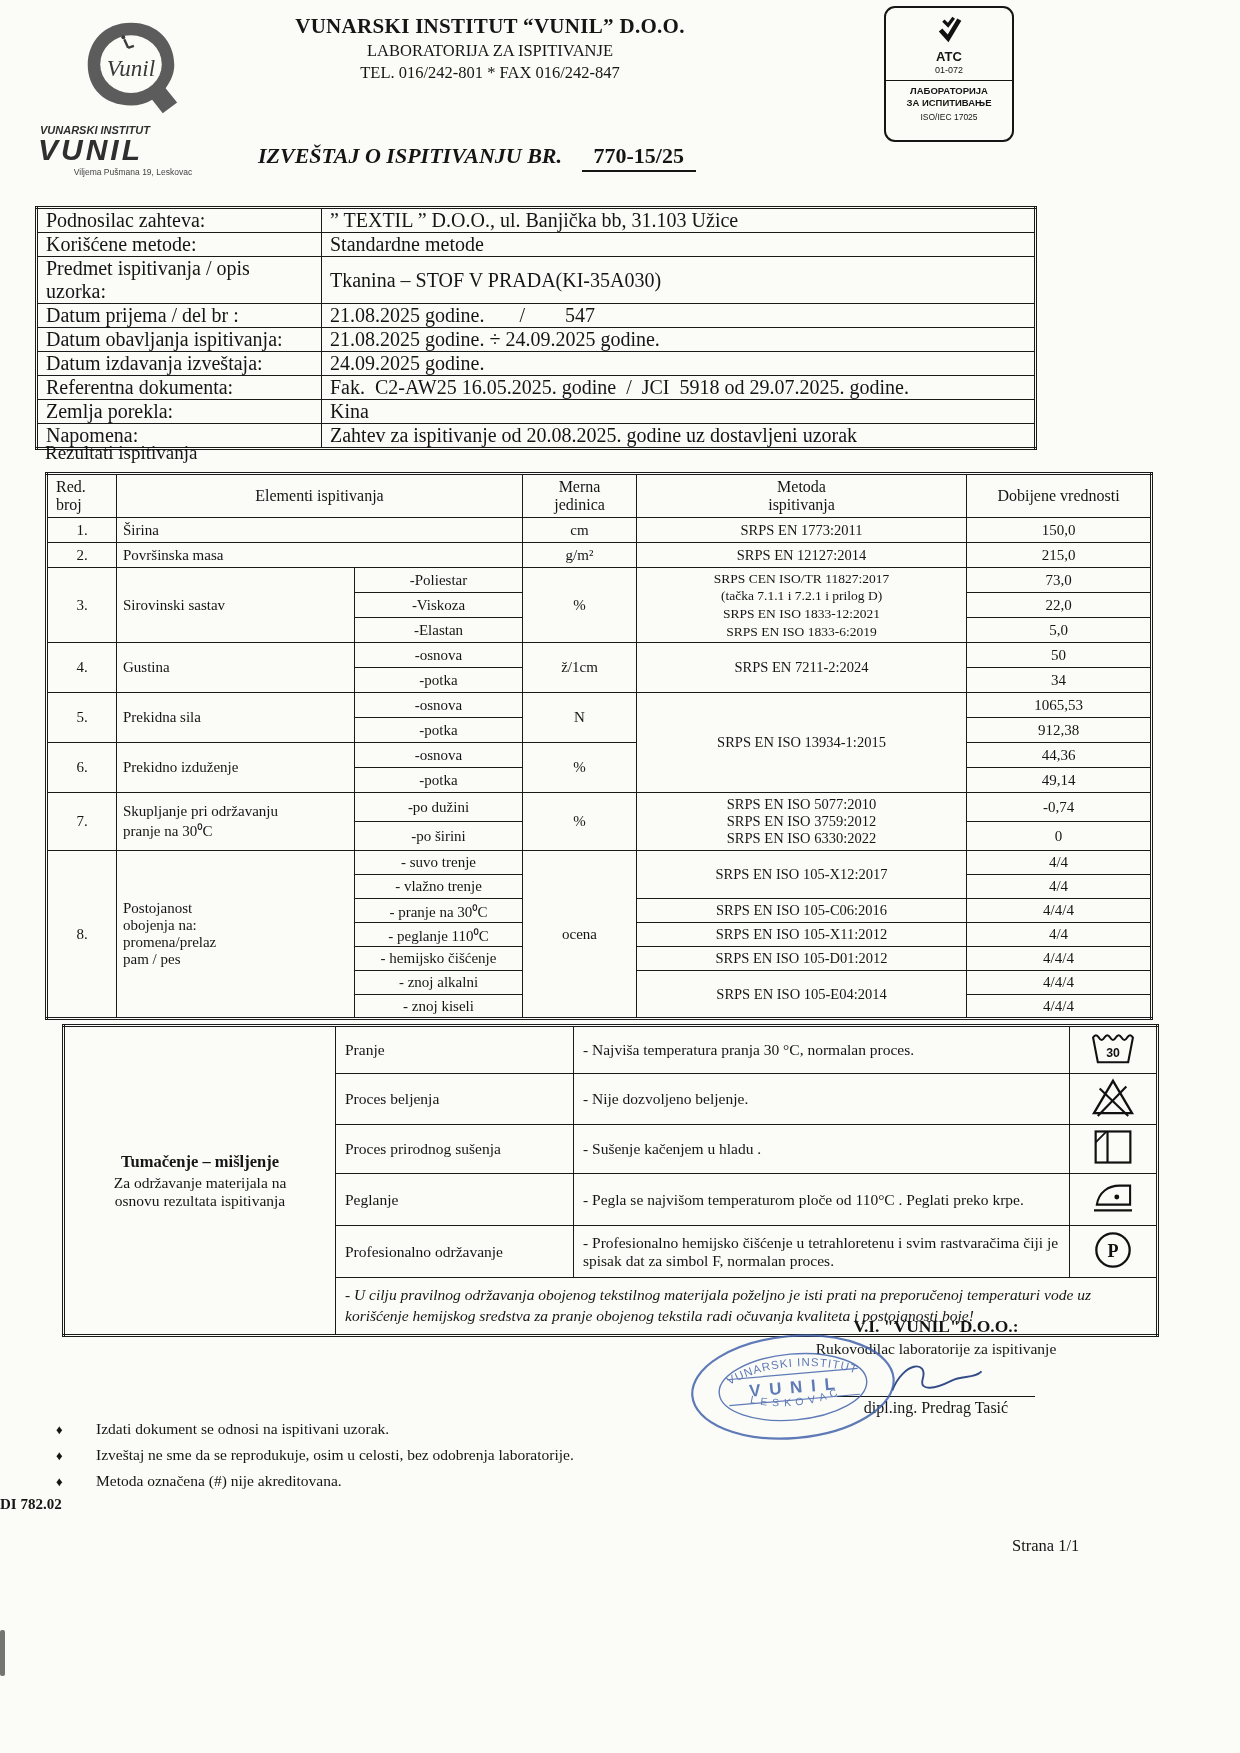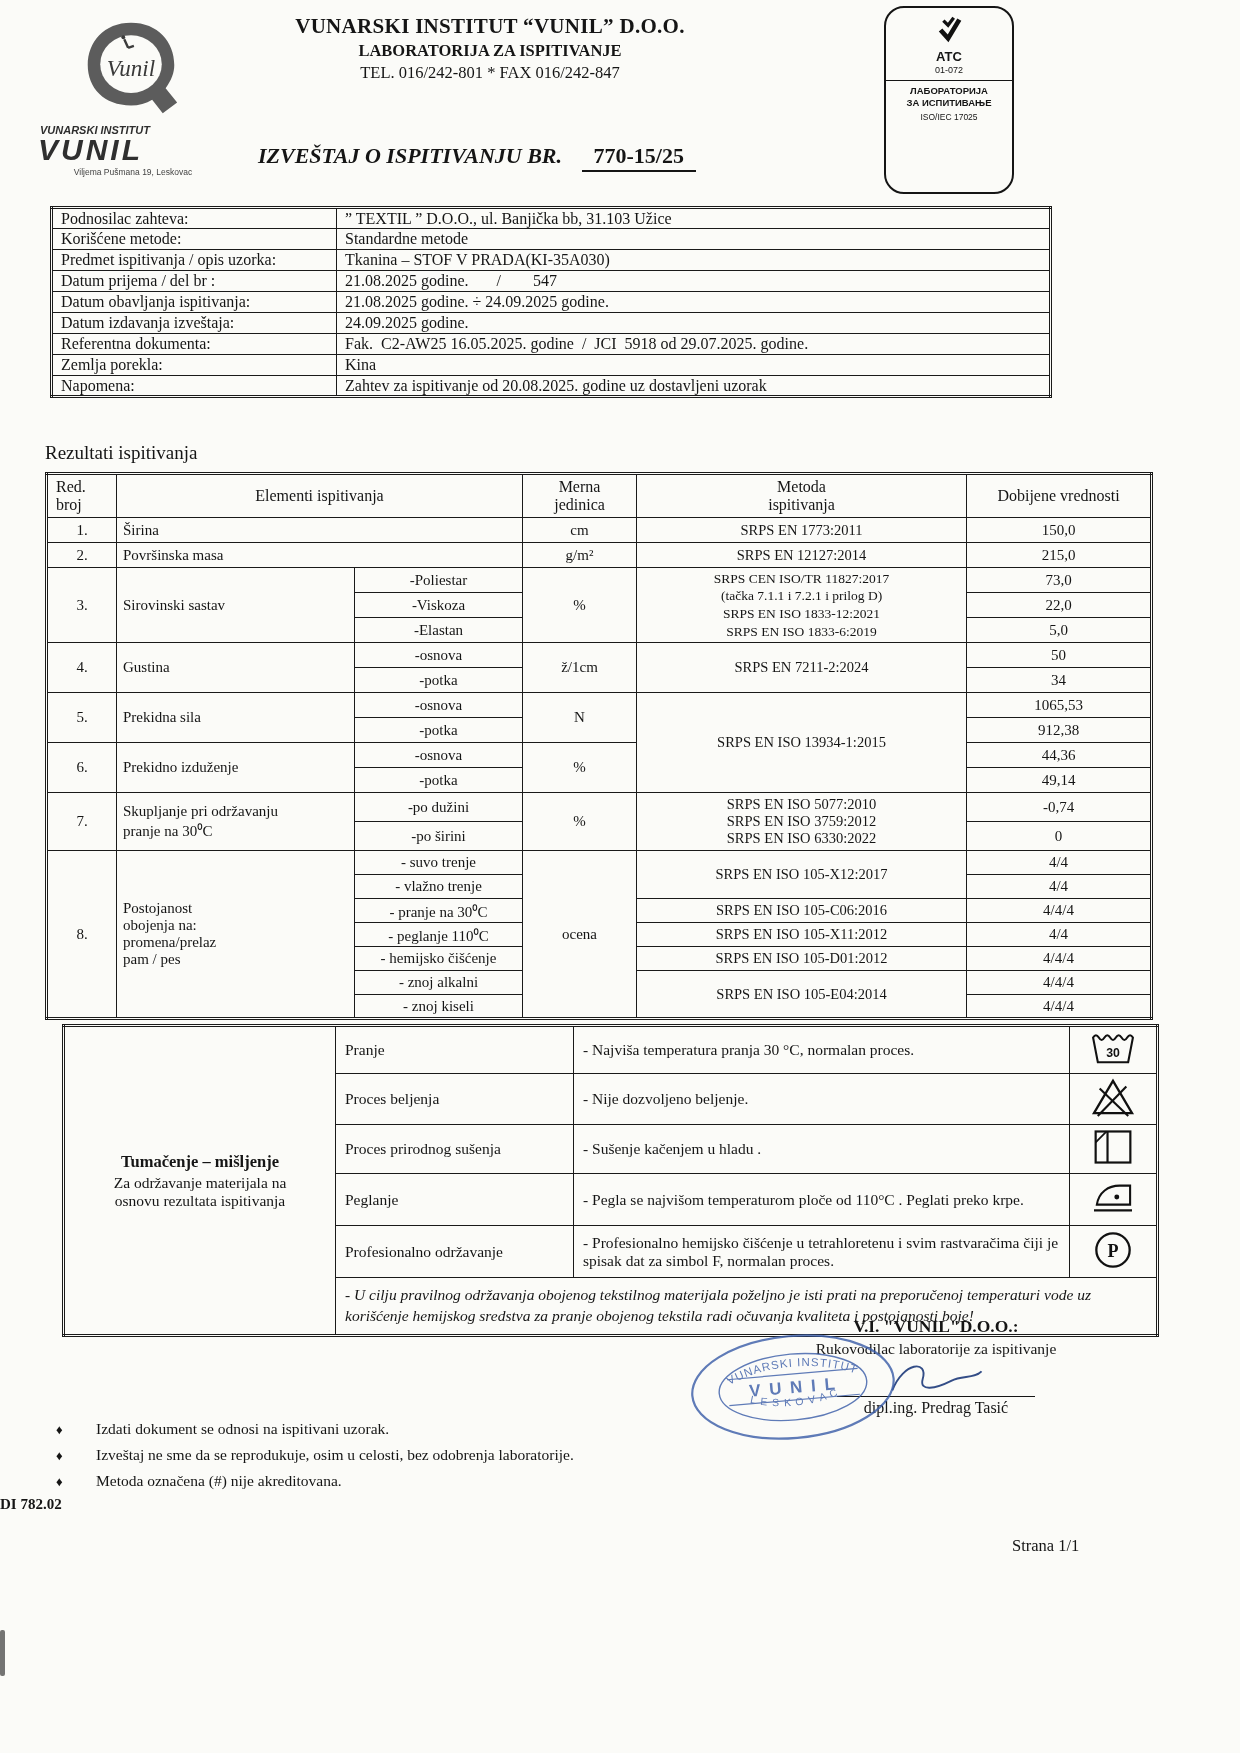--- a/index.html
+++ b/index.html
@@ -13,38 +13,38 @@
   .pre { white-space:pre-line; }
 
   
   .logo { position:absolute; left:36px; top:18px; width:190px; text-align:center; }
   .logo-line1 { font-family:"Liberation Sans", sans-serif; font-size:11px; font-weight:bold; font-style:italic; color:#2e2e2e; text-align:left; margin:2px 0 0 4px; }
   .logo-line2 { font-family:"Liberation Sans", sans-serif; font-size:30px; font-weight:bold; font-style:italic; letter-spacing:3px; color:#2f2f2f; text-align:left; margin-left:2px; line-height:0.95; }
   .logo-line3 { font-family:"Liberation Sans", sans-serif; font-size:8.5px; color:#444; text-align:center; margin:2px 0 0 4px; }
 
   .head-center { position:absolute; left:230px; top:14px; width:520px; text-align:center; }
   .inst { font-size:21px; font-weight:bold; letter-spacing:0.3px; }
-  .lab  { font-size:16.5px; font-weight:bold; margin-top:2px; }
+  .lab  { font-size:16.5px; font-weight:normal; margin-top:2px; }
   .addr { font-size:16.5px; margin-top:2px; }
   .tel  { font-size:16.5px; margin-top:2px; }
 
   .report-title { position:absolute; left:258px; top:143px; font-size:22px; font-weight:bold; font-style:italic; }
   .rt-num { display:inline-block; margin-left:14px; padding:0 12px 1px 12px; border-bottom:2.5px solid #151515; font-style:normal; }
 
-  .accr { position:absolute; left:884px; top:6px; width:130px; height:188px;
-          border:2.5px solid #151515; border-radius:20px; text-align:center; padding-top:6px; }
+  .accr { position:absolute; left:884px; top:6px; width:130px; height:136px;
+          border:2.5px solid #151515; border-radius:11px; text-align:center; padding-top:6px; }
   .accr-name { font-family:"Liberation Sans", sans-serif; font-size:13px; font-weight:bold; margin-top:1px; }
   .accr-num  { font-family:"Liberation Sans", sans-serif; font-size:9px; margin-top:1px; }
   .accr-div  { border-top:1.5px solid #151515; margin:5px 0 4px 0; }
   .accr-l1, .accr-l2 { font-family:"Liberation Sans", sans-serif; font-size:9.5px; font-weight:bold; line-height:1.3; }
   .accr-l3 { font-family:"Liberation Sans", sans-serif; font-size:8.5px; margin-top:2px; }
 
   
-  .info-table { position:absolute; left:50px; top:206px; width:1002px;
-                border-collapse:collapse; border:3px double #1a1a1a; table-layout:fixed; font-size:16px; }
+  .info-table { position:absolute; left:35px; top:206px; width:1002px;
+                border-collapse:collapse; border:3px double #1a1a1a; table-layout:fixed; font-size:20px; }
   .info-table td { border:1.2px solid #1a1a1a; height:21px; padding:0 8px; vertical-align:middle; }
   .info-label { width:285px; }
   .info-value { white-space:pre-wrap; }
 
   
   .section-title { position:absolute; left:45px; top:442px; font-size:19px; }
 
   .results-table { position:absolute; left:45px; top:472px; width:1105px;
                    border-collapse:collapse; border:3px double #1a1a1a; table-layout:fixed; font-size:15px; }
   .results-table th, .results-table td { border:1.2px solid #1a1a1a; padding:1px 6px; vertical-align:middle; }

